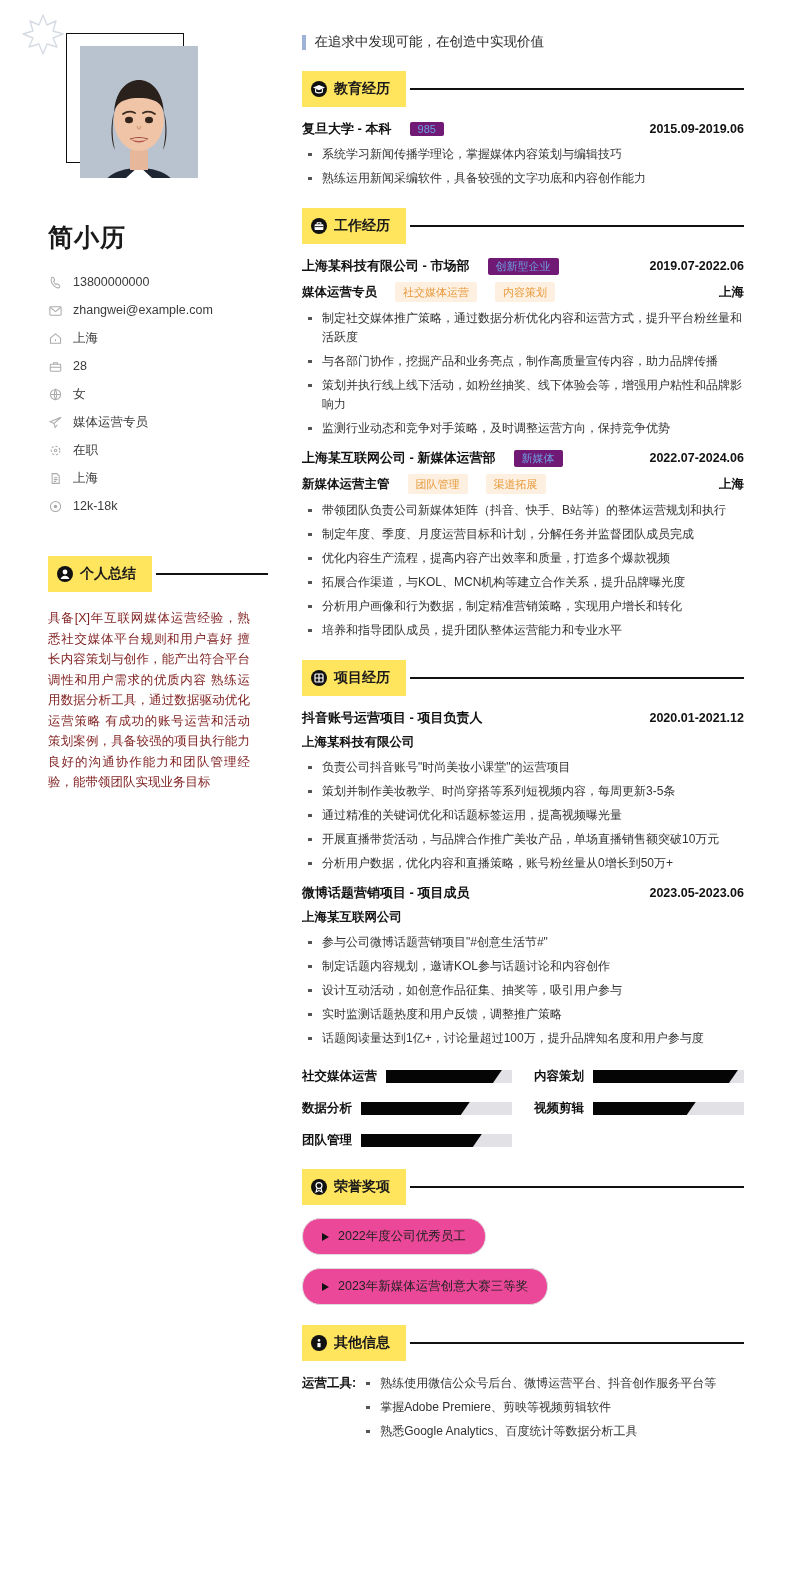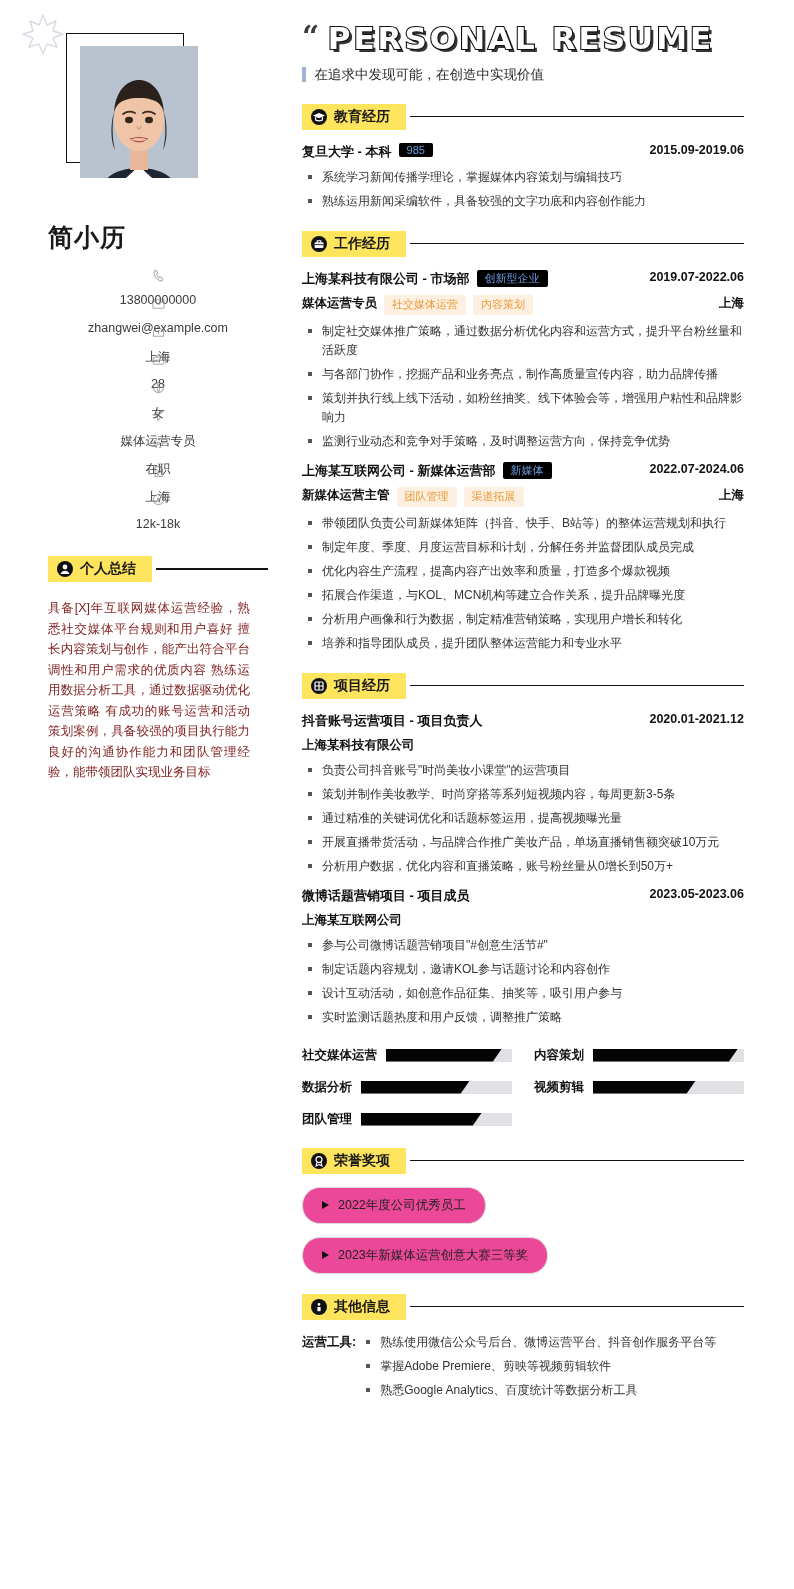--- a/index.html
+++ b/index.html
@@ -37,30 +37,30 @@
   .photo svg { display: block; width: 100%; height: 100%; }
 
   .name {
     font-size: 25px; font-weight: 700; color: #1a1a1a;
     margin: 28px 0 14px 18px; letter-spacing: 1px;
   }
 
   .contact-list { margin-left: 18px; }
   .contact-row {
     display: flex; align-items: center; gap: 10px;
-    height: 28px; font-size: 12.5px; color: #3a3a3a; flex-direction: column;
+    height: 28px; font-size: 12.5px; color: #3a3a3a;
   }
   .contact-row .ci { width: 15px; height: 15px; flex: 0 0 15px; opacity: .62; }
   .contact-row .ci svg { display: block; width: 15px; height: 15px; }
 
   
   .side-sec { margin: 36px 0 0 18px; display: flex; align-items: center; }
   .pill {
     display: inline-flex; align-items: center; gap: 7px;
-    background: #ffe45e; height: 26px; padding: 0 16px 0 9px;
+    background: #ffe45e; height: 36px; padding: 0 16px 0 9px;
     font-size: 14px; font-weight: 700; color: #1a1a1a; white-space: nowrap;
   }
   .pill .pi { width: 16px; height: 16px; flex: 0 0 16px; }
   .pill .pi svg { display: block; width: 16px; height: 16px; }
   .rule { height: 1.4px; background: #111; flex: 1 1 auto; margin-left: 4px; }
 
   .summary {
     margin: 16px 18px 0 18px;
     font-size: 12.5px; line-height: 20.5px; color: #7f1d1d;
     text-align: justify;
@@ -87,30 +87,30 @@
     display: flex; align-items: center; gap: 9px;
     margin-top: 11px; font-size: 13.5px; color: #2a2a2a; font-weight: 500;
   }
   .tag-bar { width: 3.5px; height: 15px; background: #9fb3d6; flex: 0 0 3.5px; }
 
   .sec { margin-top: 20px; }
   .sec-head { display: flex; align-items: center; margin-bottom: 13px; }
 
   .entry { margin-bottom: 11px; }
   .erow {
-    display: flex; align-items: flex-start; gap: 7px;
+    display: flex; align-items: center; gap: 18px;
     margin-bottom: 7px;
   }
   .erow .grow { flex: 1 1 auto; }
   .etitle { font-size: 13px; font-weight: 700; color: #111; white-space: nowrap; }
   .esub { font-size: 12.5px; font-weight: 700; color: #111; white-space: nowrap; }
   .edate { font-size: 12.5px; font-weight: 700; color: #111; white-space: nowrap; }
   .eloc { font-size: 12.5px; font-weight: 700; color: #111; white-space: nowrap; }
   .badge-blue {
-    background: #000000; color: #6d9fe0; font-size: 11px;
+    background: #701a75; color: #6d9fe0; font-size: 11px;
     padding: 1px 8px; border-radius: 2px; white-space: nowrap;
   }
   .badge-orange {
     background: #fdf0e0; color: #e89a3c; font-size: 11px;
     padding: 2.5px 8px; border-radius: 2px; white-space: nowrap;
   }
   .emajor { font-size: 12.5px; font-weight: 700; color: #111; margin-bottom: 7px; }
 
   ul.bul { list-style: none; }
   ul.bul li {
@@ -293,24 +293,20 @@
       </span>
       <span class="rule"></span>
     </div>
 
     <p class="summary">具备[X]年互联网媒体运营经验，熟悉社交媒体平台规则和用户喜好 擅长内容策划与创作，能产出符合平台调性和用户需求的优质内容 熟练运用数据分析工具，通过数据驱动优化运营策略 有成功的账号运营和活动策划案例，具备较强的项目执行能力 良好的沟通协作能力和团队管理经验，能带领团队实现业务目标</p>
   </aside>
 
   <main class="main">
 
     <div class="title-block">
-      <div>
-        <span class="quote-mark">“</span>
-        <span class="bubble-title">PERSONAL RESUME</span>
-      </div>
       <div class="tagline">
         <span class="tag-bar"></span>
         <span>在追求中发现可能，在创造中实现价值</span>
       </div>
     </div>
 
     <section class="sec">
       <div class="sec-head">
         <span class="pill">
           <span class="pi">
@@ -438,20 +434,21 @@
           <span class="etitle">微博话题营销项目 - 项目成员</span>
           <span class="grow"></span>
           <span class="edate">2023.05-2023.06</span>
         </div>
         <div class="emajor">上海某互联网公司</div>
         <ul class="bul">
           <li>参与公司微博话题营销项目"#创意生活节#"</li>
           <li>制定话题内容规划，邀请KOL参与话题讨论和内容创作</li>
           <li>设计互动活动，如创意作品征集、抽奖等，吸引用户参与</li>
           <li>实时监测话题热度和用户反馈，调整推广策略</li>
+          <li>话题阅读量达到1亿+，讨论量超过100万，提升品牌知名度和用户参与度</li>
         </ul>
       </div>
     </section>
 
     <section class="sec">
 
       <div class="skill-grid">
         <div class="skill">
           <span class="skill-name">社交媒体运营</span>
           <span class="bar">

